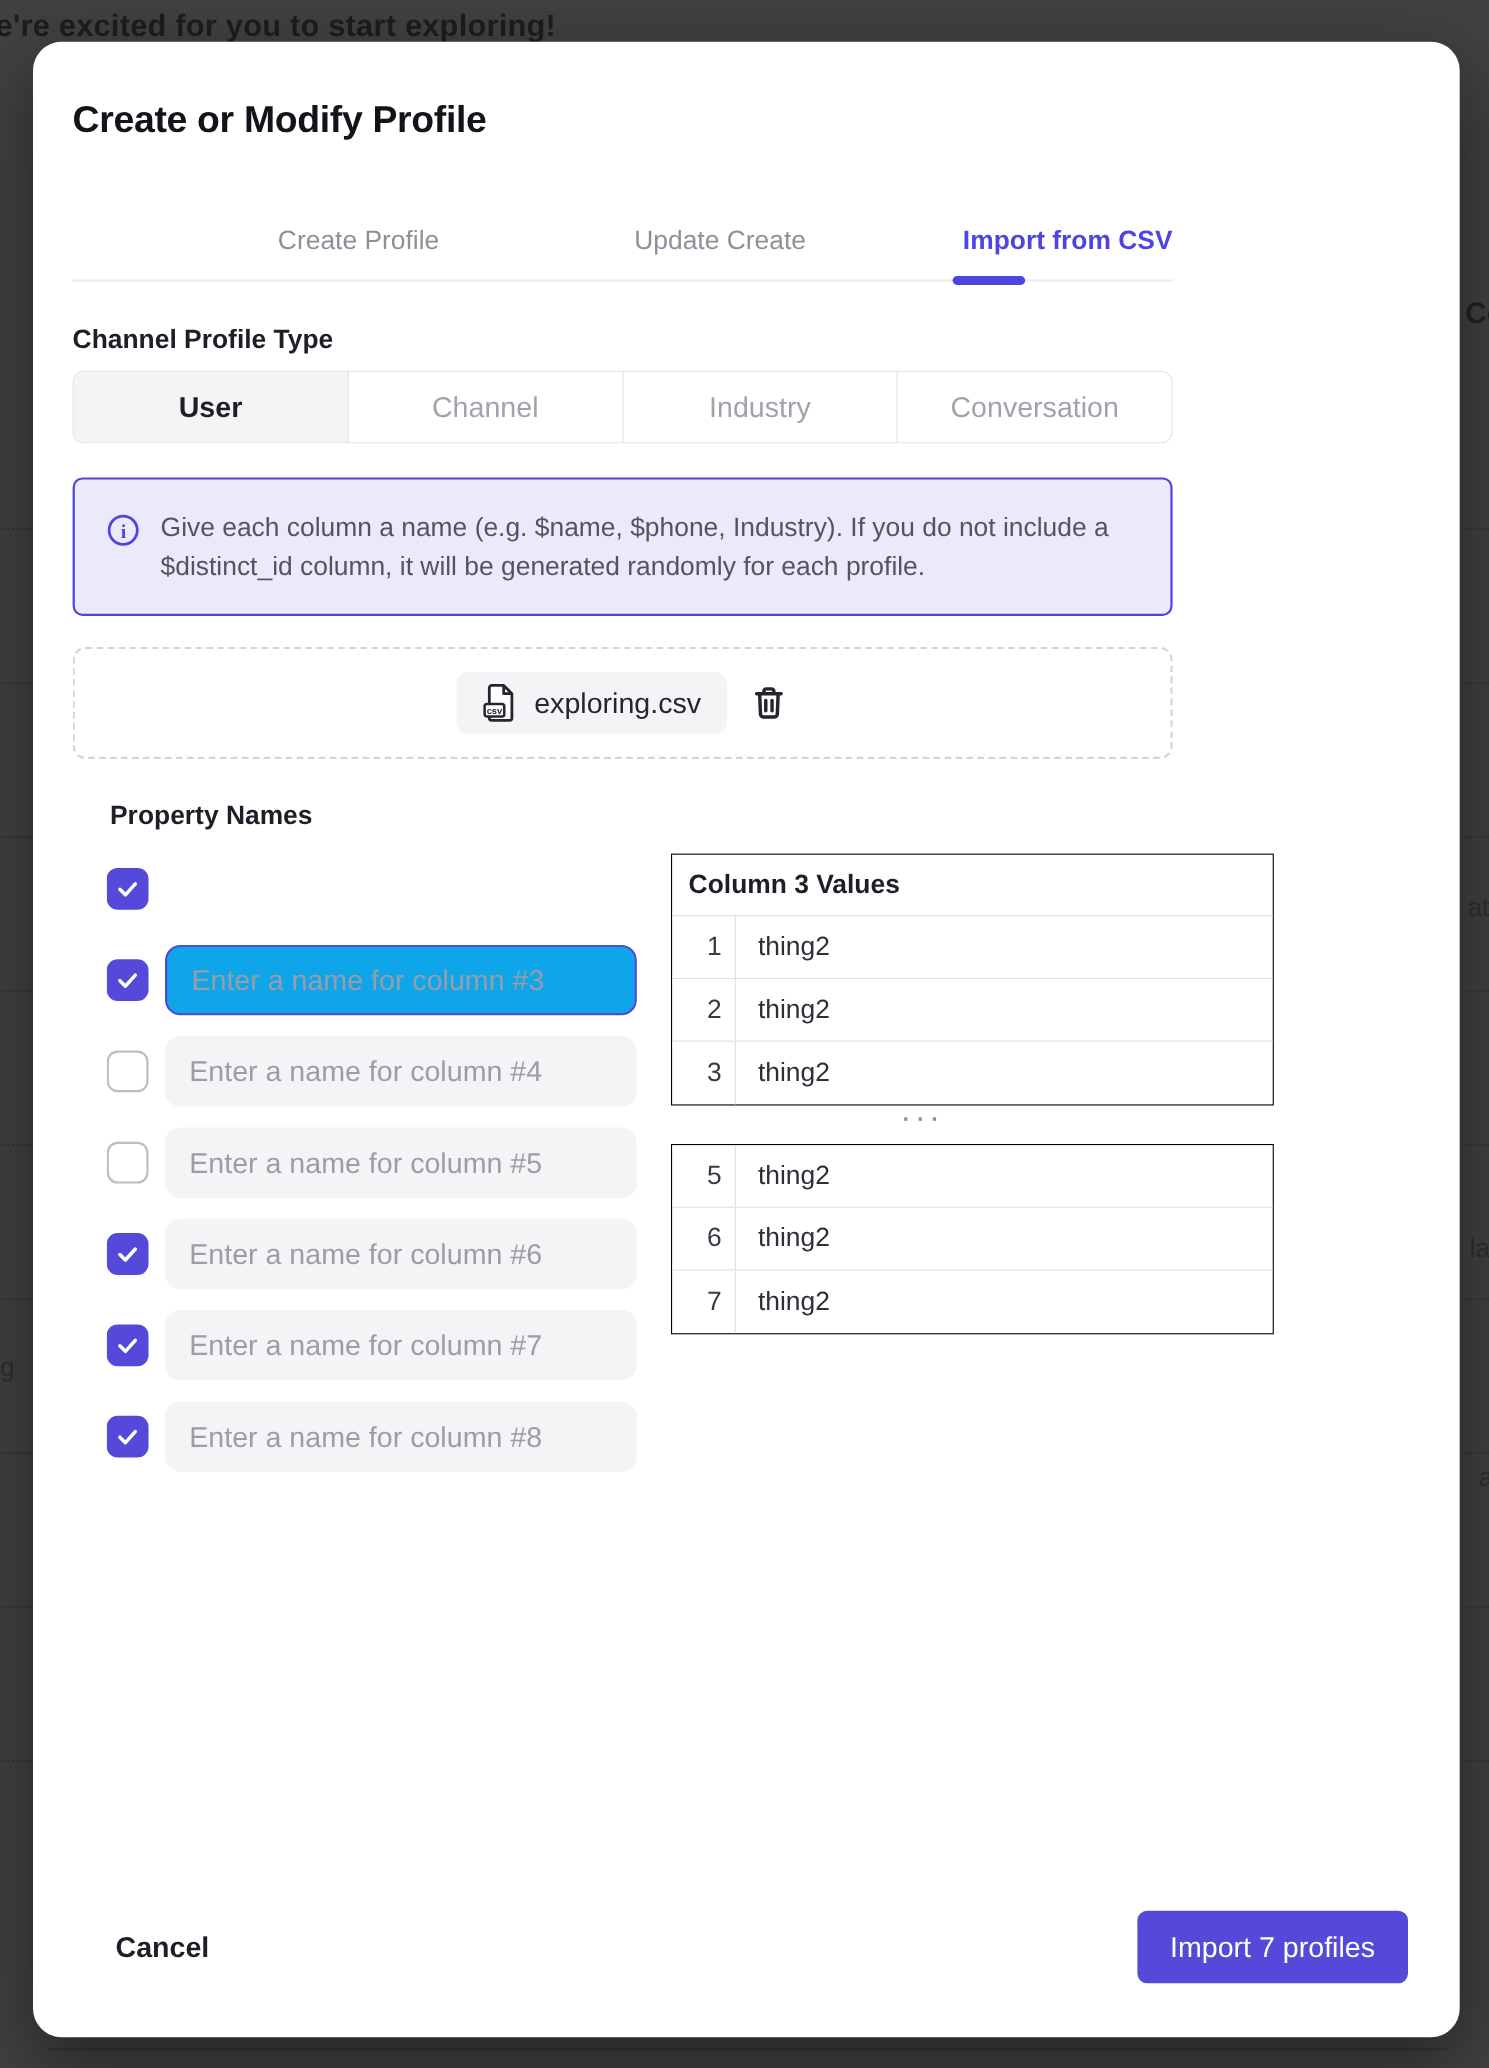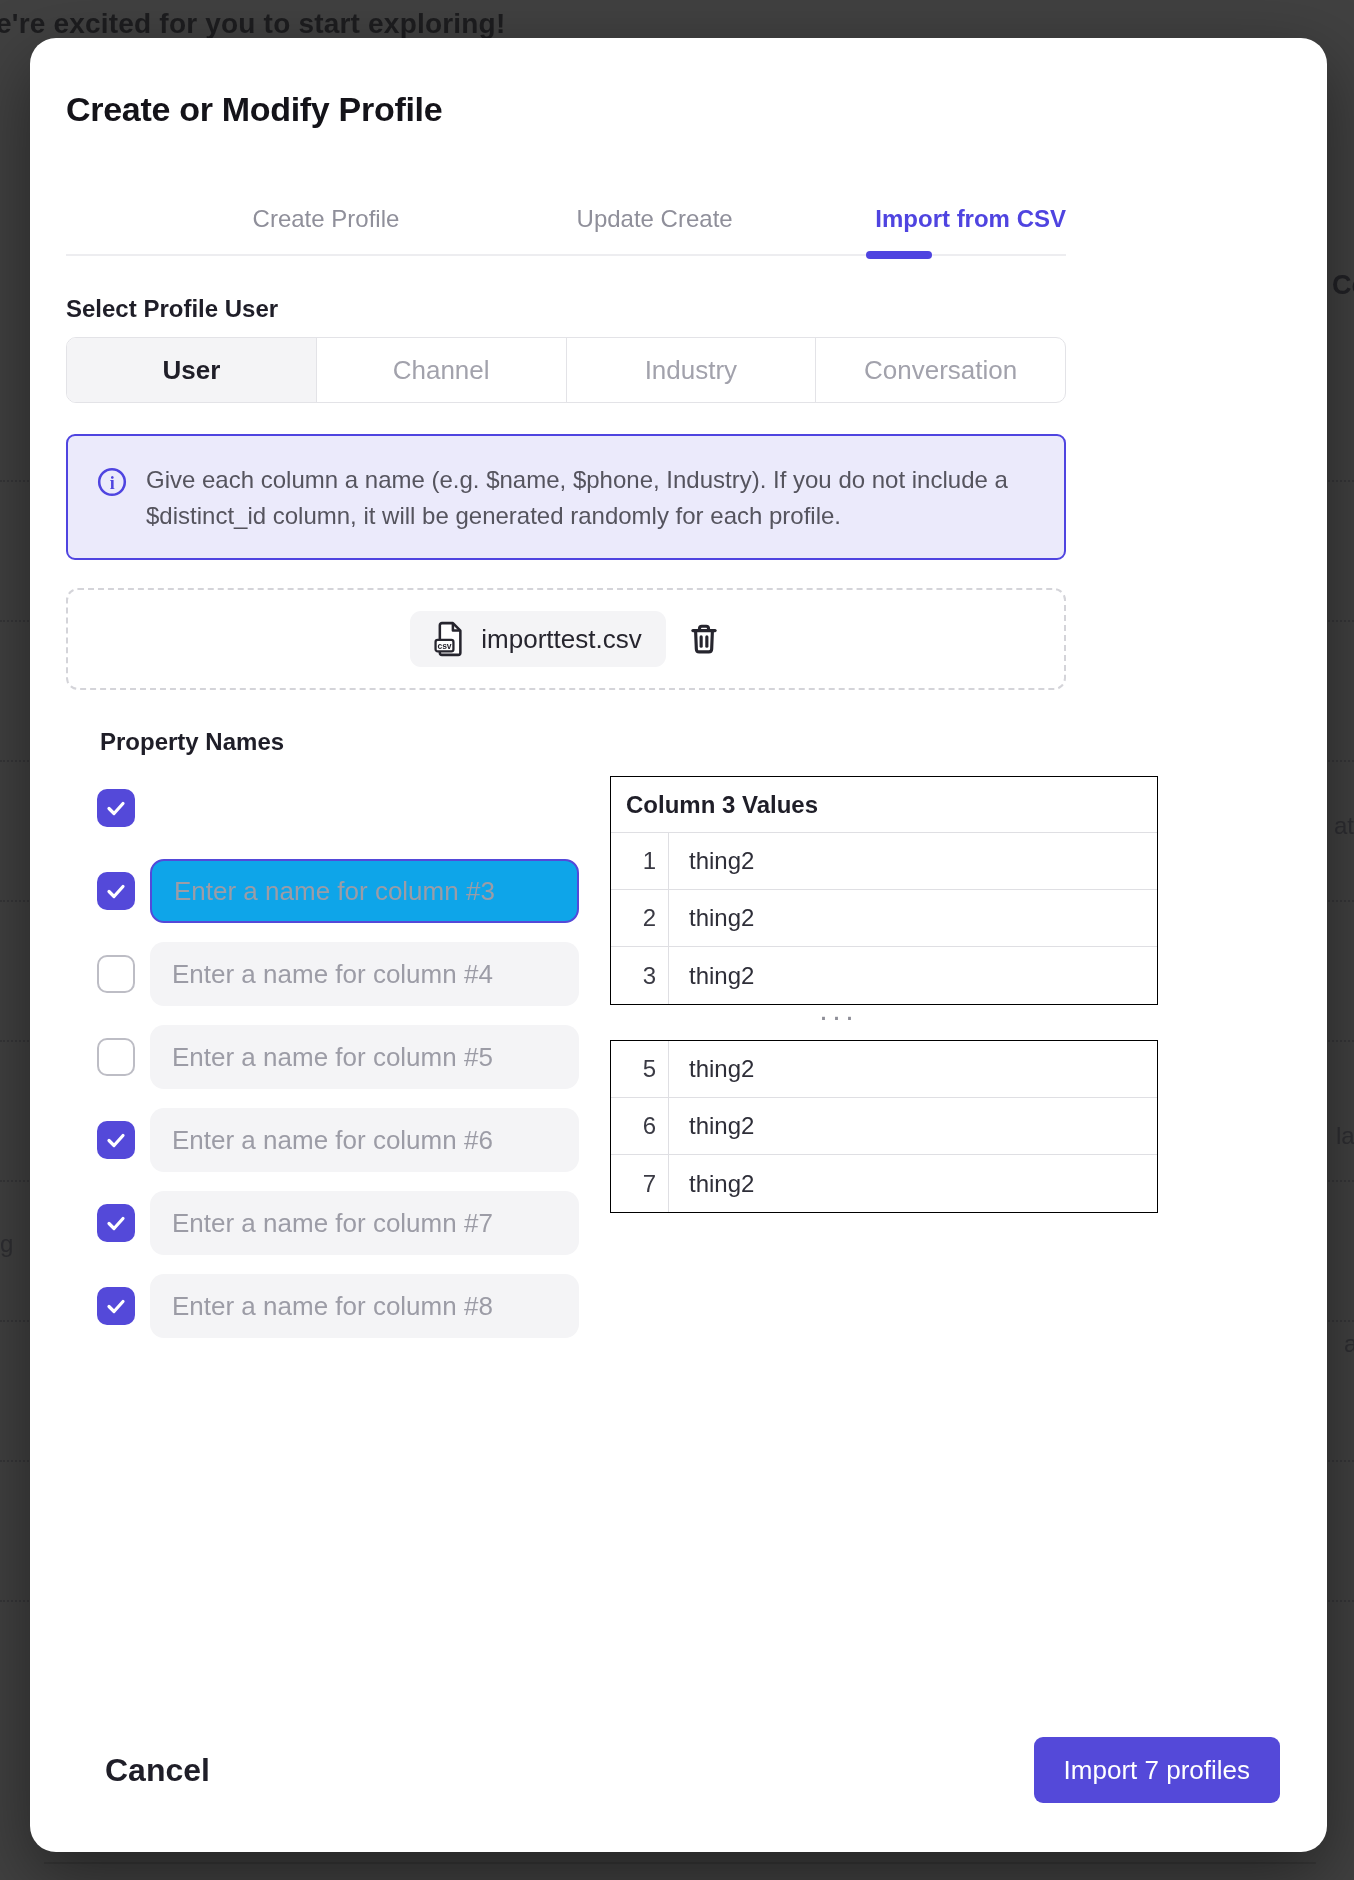--- a/index.html
+++ b/index.html
@@ -135,21 +135,21 @@
   .tval{flex:1;display:flex;align-items:center;padding-left:20px;font-size:24px;color:#2E2E38;}
   .table-ellipsis{
     position:absolute;left:580px;top:958px;width:456px;height:40px;
     text-align:center;line-height:40px;font-size:30px;letter-spacing:3px;color:#8F8F98;
   }
 
   
   .cancel-btn{
     position:absolute;left:75px;top:1699px;height:66px;line-height:66px;
     background:none;border:none;font-family:inherit;
-    font-size:32px;font-weight:700;color:var(--c-dark);cursor:pointer;
+    font-size:26px;font-weight:700;color:var(--c-dark);cursor:pointer;
   }
   .import-btn{
     position:absolute;right:47px;top:1699px;height:66px;padding:0 30px;
     background:var(--c-fill);border:none;border-radius:9px;font-family:inherit;
     font-size:26px;font-weight:400;color:#fff;cursor:pointer;
   }
 </style>
 </head>
 <body>
 
@@ -183,21 +183,21 @@
 
   <h1 class="modal-title">Create or Modify Profile</h1>
 
   <div class="tabs">
     <div class="tab">Create Profile</div>
     <div class="tab">Update Create</div>
     <div class="tab active">Import from CSV</div>
     <div class="tab-underline"></div>
   </div>
 
-  <div class="pt-label">Select Profile User</div>
+  <div class="pt-label">Channel Profile Type</div>
   <div class="segmented">
     <div class="segment selected">User</div>
     <div class="segment">Channel</div>
     <div class="segment">Industry</div>
     <div class="segment">Conversation</div>
   </div>
 
   <div class="info-box">
     <span class="info-icon">
       <svg width="32" height="32" viewBox="0 0 24 24">
@@ -211,21 +211,21 @@
   <div class="upload-box">
     <div class="file-chip">
       <span style="display:flex;">
         <svg width="33" height="36" viewBox="0 0 24 27">
           <path d="M5.6 1.6 h8.2 l5.6 5.6 v16.6 a1.6 1.6 0 0 1 -1.6 1.6 H5.6 A1.6 1.6 0 0 1 4 23.8 V3.2 A1.6 1.6 0 0 1 5.6 1.6 Z" fill="#fff" stroke="#26252E" stroke-width="1.9" stroke-linejoin="round"></path>
           <path d="M13.8 1.8 v5.4 h5.4" fill="none" stroke="#26252E" stroke-width="1.9" stroke-linejoin="round"></path>
           <rect x="0.8" y="14.2" width="13.4" height="8.6" rx="1.6" fill="#fff" stroke="#26252E" stroke-width="1.7"></rect>
           <text x="7.5" y="21" text-anchor="middle" font-family="Liberation Sans, sans-serif" font-weight="700" font-size="6.4" fill="#26252E">csv</text>
         </svg>
       </span>
-      <span>importtest.csv</span>
+      <span>exploring.csv</span>
     </div>
     <button class="trash-btn">
       <span style="display:flex;">
         <svg width="36" height="36" viewBox="0 0 24 24" fill="none" stroke="#26252E" stroke-width="2.1" stroke-linecap="round" stroke-linejoin="round">
           <path d="M4.6 6.4 h14.8"></path>
           <path d="M9 6.2 V5 a1.5 1.5 0 0 1 1.5-1.5 h3 A1.5 1.5 0 0 1 15 5 v1.2"></path>
           <path d="M6.4 6.6 l.5 12.2 a1.9 1.9 0 0 0 1.9 1.8 h6.4 a1.9 1.9 0 0 0 1.9-1.8 l.5-12.2"></path>
           <path d="M10.1 10.6 v6.2"></path>
           <path d="M13.9 10.6 v6.2"></path>
         </svg>

